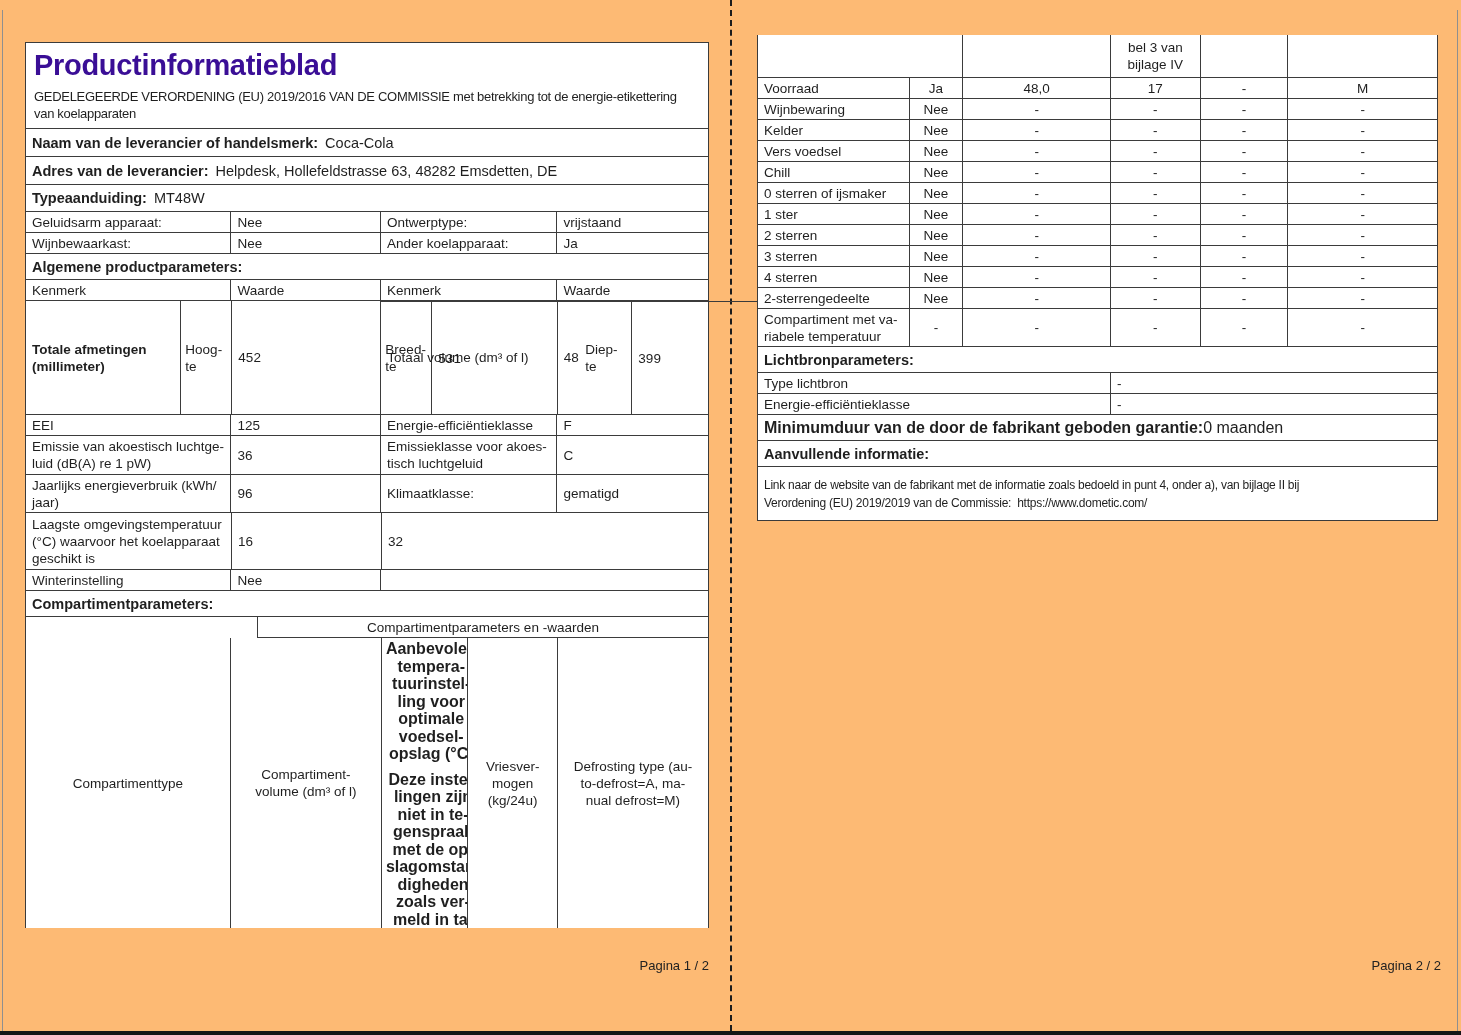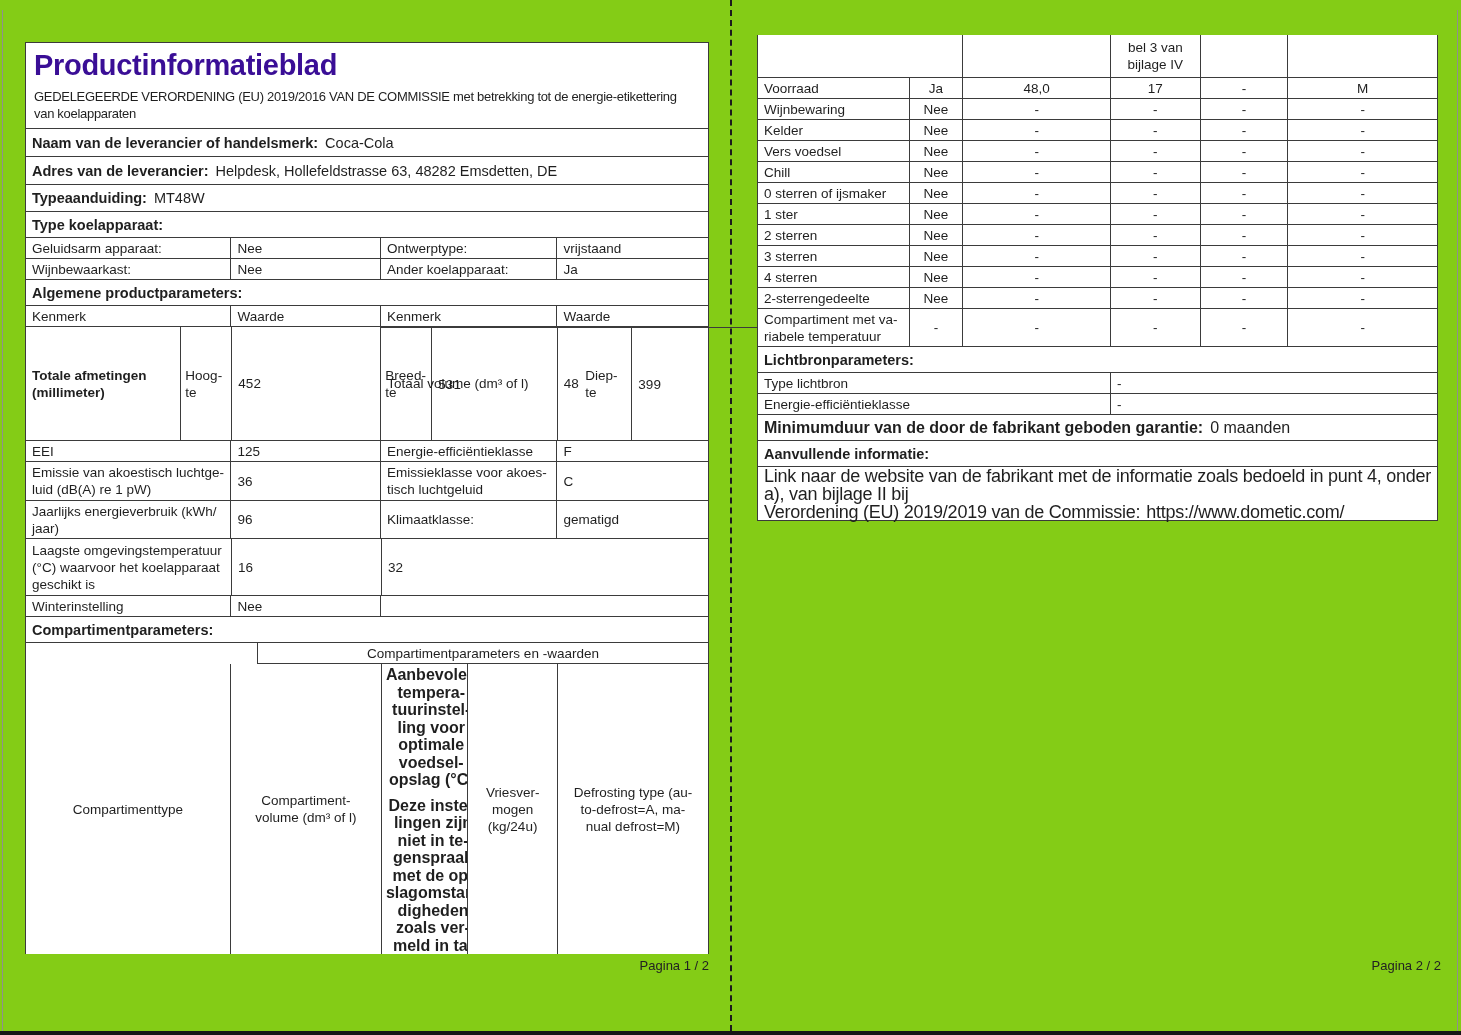--- a/index.html
+++ b/index.html
@@ -1,18 +1,18 @@
 <!DOCTYPE html>
 <html><head>
 <meta charset="utf-8">
 <style>
   * { margin:0; padding:0; box-sizing:border-box; }
   html,body { background:#ffffff; }
   body { font-family:"Liberation Sans", sans-serif; color:#1f1f1f; }
-  .canvas { position:relative; width:1461px; height:1035px; background:#84cc16; overflow:hidden; }
+  .canvas { position:relative; width:1461px; height:1035px; background:#fdba74; overflow:hidden; }
 
   
   .edge-left  { position:absolute; left:2px;  top:10px; bottom:4px; width:1px; background:#8f8f8f; }
   .edge-right { position:absolute; right:3px; top:10px; bottom:4px; width:1px; background:#8f8f8f; }
   .edge-bottom{ position:absolute; left:0; right:0; bottom:0; height:4px; background:#161616; }
   .page-divider { position:absolute; left:730px; top:0; bottom:4px; width:0; border-left:2px dashed #1c1c1c; }
 
   :root { --bc:#3b3b3b; }
 
   .tbl { position:absolute; background:#fff; }
@@ -66,21 +66,21 @@
   .tall { height:290px; border-bottom:none; overflow:hidden; }
   .tall .c { padding:2px 4px; }
   .colhead3 { flex-direction:column; justify-content:flex-start; font-size:16px; line-height:17.5px; text-align:center;font-weight:bold; }
   .colhead3 .blockb { margin-top:8px; }
 
   .footer { position:absolute; font-size:13px; color:#222; text-align:right; }
   .footer1 { left:25px; width:684px; top:958px; }
   .footer2 { left:753px; width:688px; top:958px; }
 
   .warranty-row, .link-row { padding:0 6px; border-bottom:1.5px solid var(--bc); display:flex; align-items:center; }
-  .link-row { font-size:18px; letter-spacing:-0.25px; line-height:18px; align-items:center; }
+  .link-row { font-size:12px; letter-spacing:-0.25px; line-height:18px; align-items:center; }
   .url { margin-left:6px; }
 </style>
 </head>
 <body>
 
 <div class="canvas">
   <div class="edge-left"></div>
   <div class="edge-right"></div>
   <div class="edge-bottom"></div>
   <div class="page-divider"></div>
@@ -97,23 +97,20 @@
       <span class="b">Naam van de leverancier of handelsmerk:</span>
       <span>Coca-Cola</span>
     </div>
     <div class="info-row h28">
       <span class="b">Adres van de leverancier:</span>
       <span>Helpdesk, Hollefeldstrasse 63, 48282 Emsdetten, DE</span>
     </div>
     <div class="info-row h27">
       <span class="b">Typeaanduiding:</span>
       <span>MT48W</span>
-    </div>
-    <div class="info-row h26">
-      <span class="b">Type koelapparaat:</span>
     </div>
 
     <div class="row h21">
       <div class="c cl w205">Geluidsarm apparaat:</div>
       <div class="c cl w150">Nee</div>
       <div class="c cl w177">Ontwerptype:</div>
       <div class="c cl w152">vrijstaand</div>
     </div>
     <div class="row h21">
       <div class="c cl w205">Wijnbewaarkast:</div>
@@ -344,21 +341,21 @@
       <div class="c cl w353">Type lichtbron</div>
       <div class="c cl w328">-</div>
     </div>
     <div class="row h21">
       <div class="c cl w353">Energie-efficiëntieklasse</div>
       <div class="c cl w328">-</div>
     </div>
 
     <div class="warranty-row h26">
       <span class="b">Minimumduur van de door de fabrikant geboden garantie:</span>
-      <span style="margin-left:7px;">0 maanden</span>
+      <span style="">0 maanden</span>
     </div>
 
     <div class="sec h26">Aanvullende informatie:</div>
 
     <div class="link-row h54">
       <p class="pre"><span>Link naar de website van de fabrikant met de informatie zoals bedoeld in punt 4, onder a), van bijlage II bij
 Verordening (EU) 2019/2019 van de Commissie:</span><span class="url">https://www.dometic.com/</span></p>
     </div>
   </div>
 

